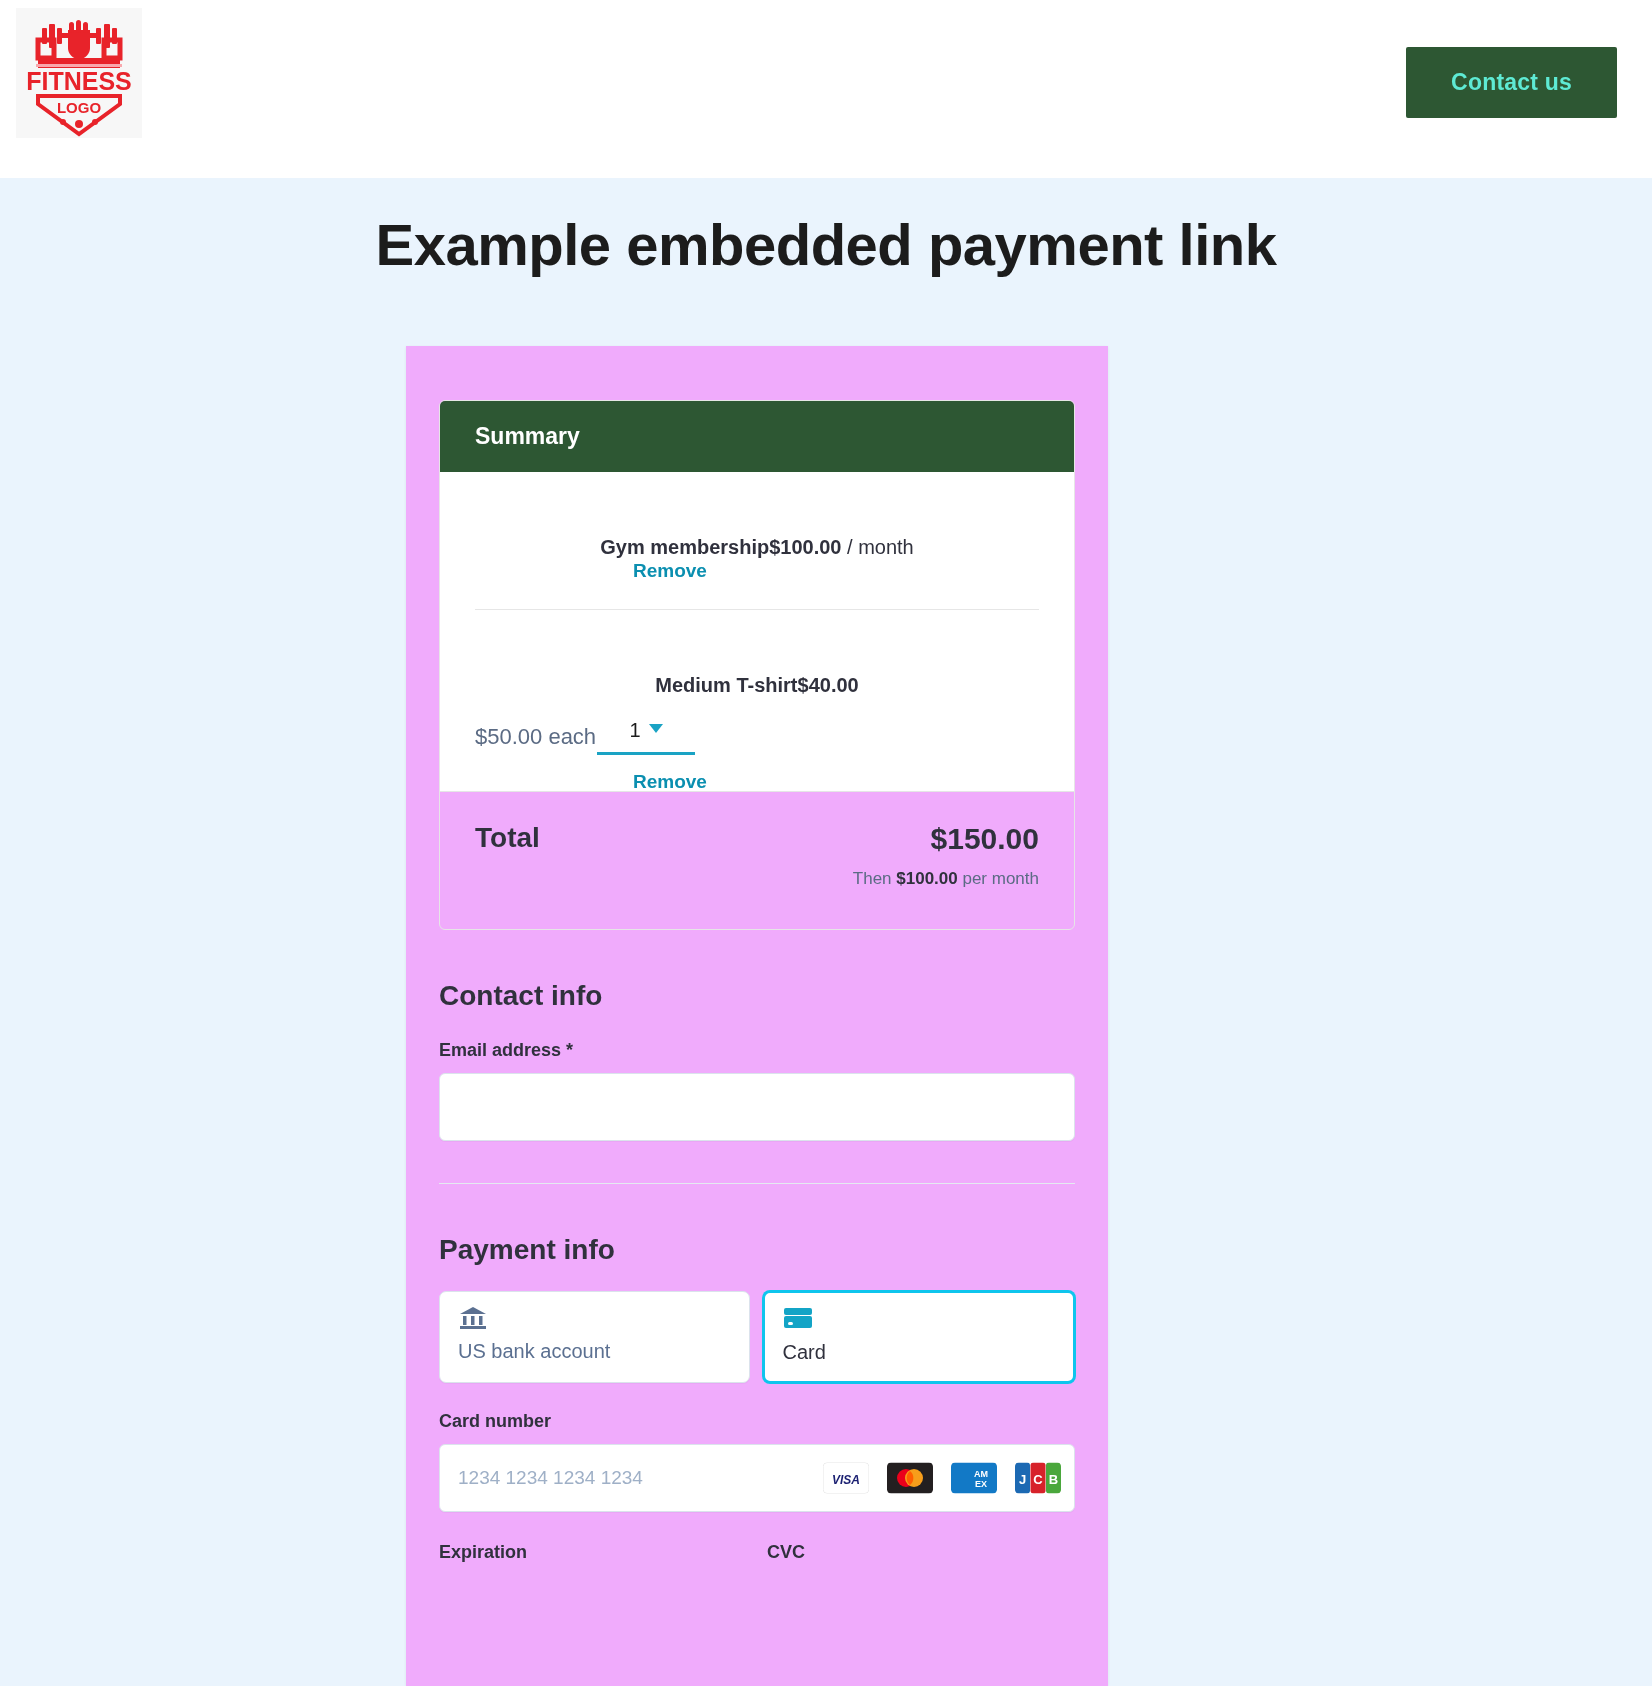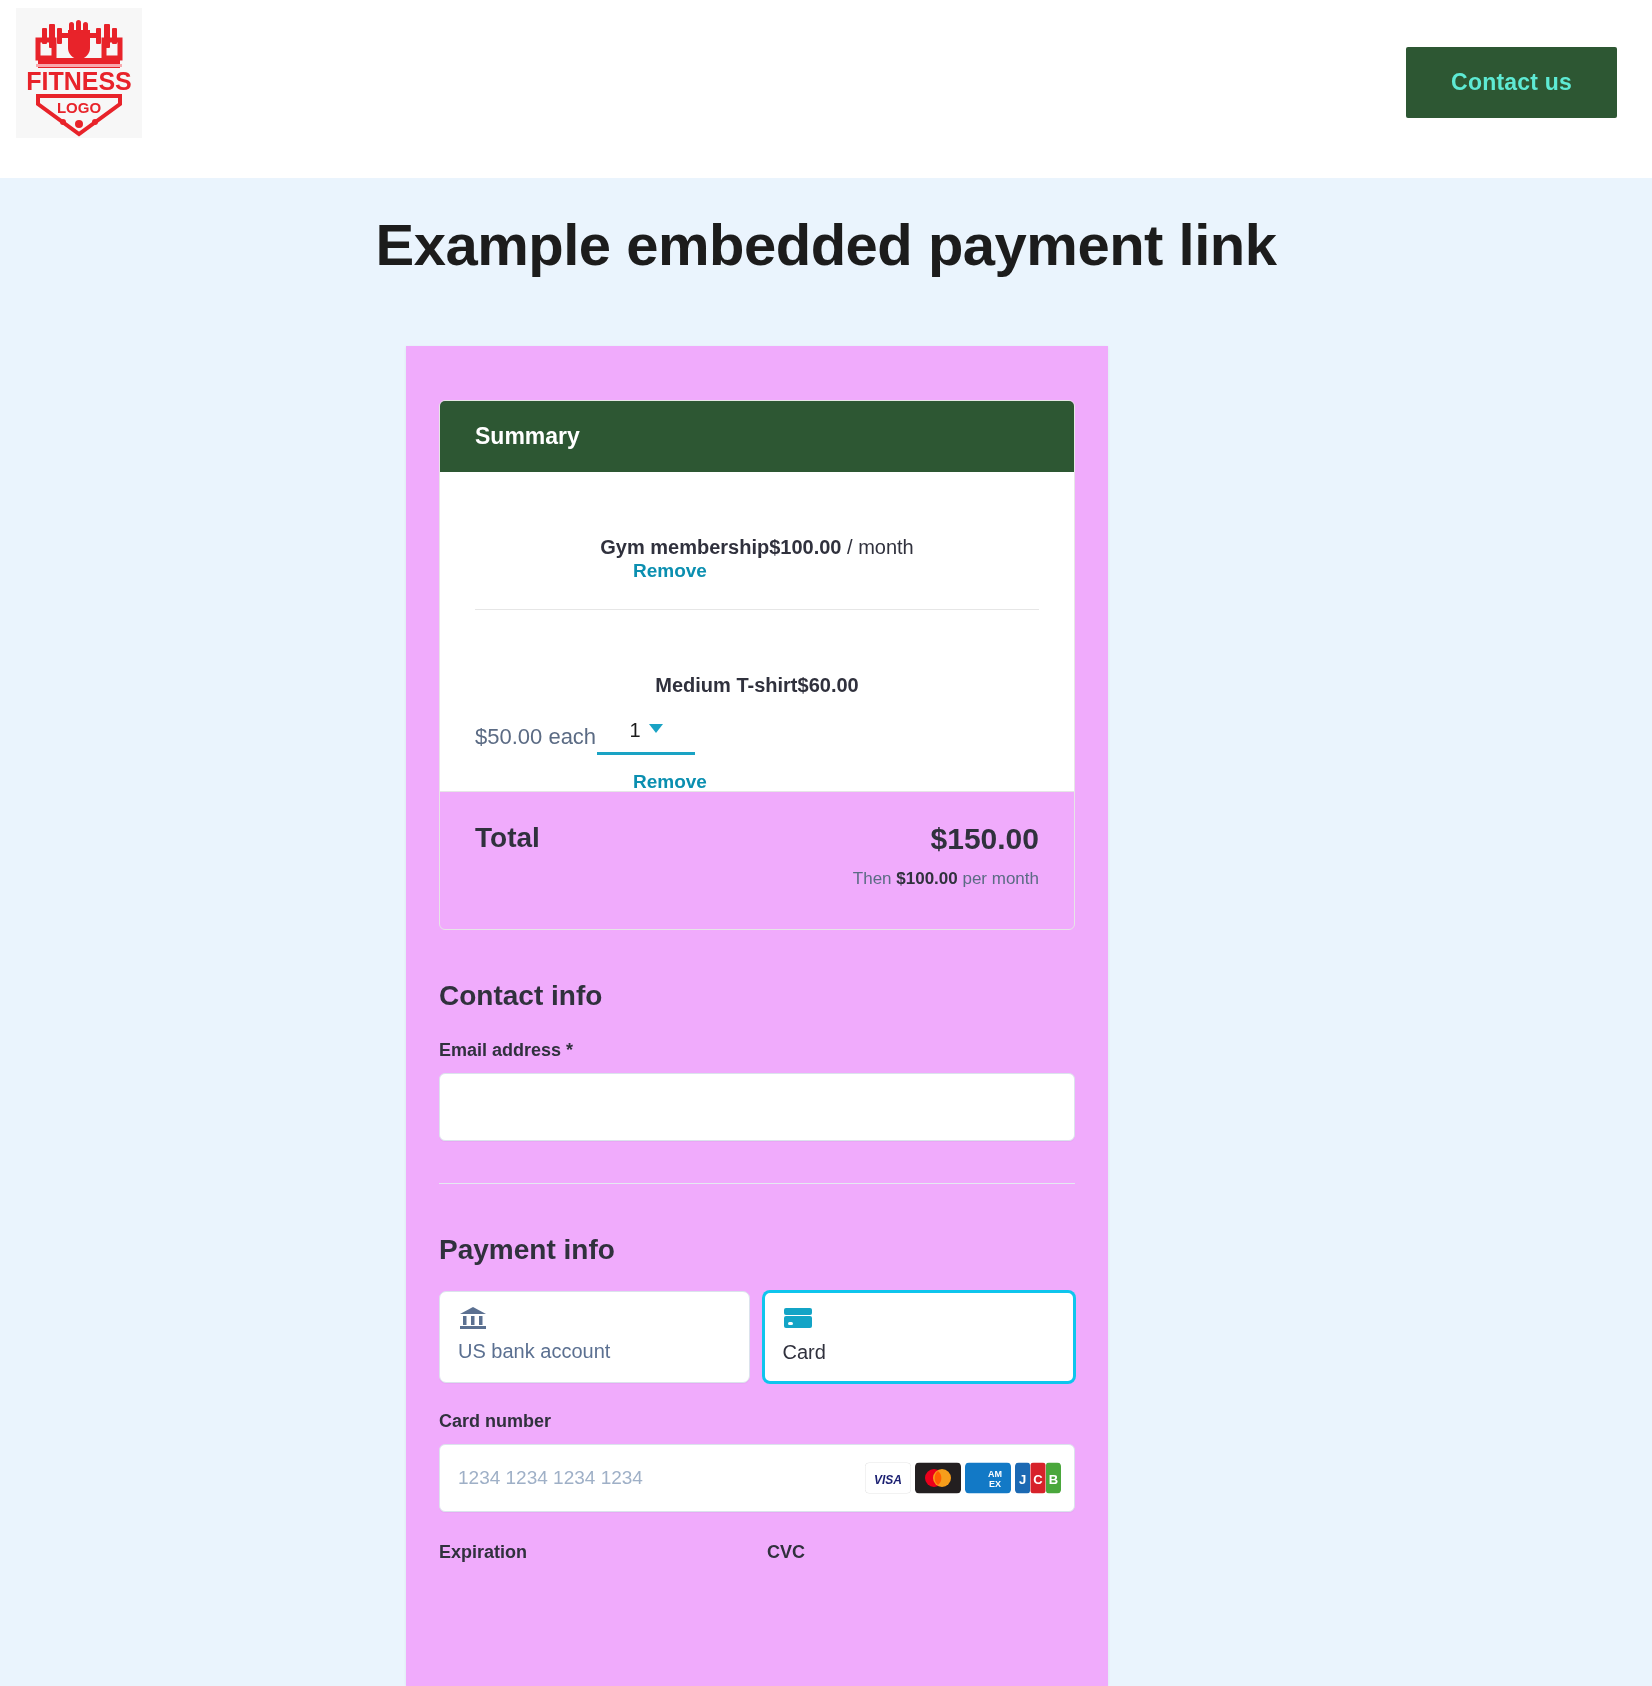--- a/index.html
+++ b/index.html
@@ -238,21 +238,21 @@
   .pay-tab:not(.selected) .tab-label { color: #5b7091; }
 
   
   .card-number-wrap { position: relative; }
   .brands {
     position: absolute;
     right: 14px;
     top: 50%;
     transform: translateY(-50%);
     display: flex;
-    gap: 4px;
+    gap: 18px;
     align-items: center;
   }
   .brand { width: 46px; height: 31px; border-radius: 4px; display:block; }
 
   .expiry-row {
     display: flex;
     gap: 20px;
     margin-top: 30px;
   }
   .expiry-col { flex: 1; }
@@ -318,21 +318,21 @@
           </div>
           <div class="li-bottom single">
             <div class="remove-link">Remove</div>
           </div>
         </div>
 
         <div class="line-item">
           <div class="li-top">
             <div class="li-name">Medium T-shirt</div>
             <div class="li-price">
-              <b>$60.00</b>
+              <b>$40.00</b>
             </div>
           </div>
           <div class="li-bottom">
             <div class="li-each">$50.00 each</div>
             <div class="qty-select">
               <span class="qty-value">1</span>
               <span class="caret"></span>
             </div>
             <div class="remove-link" style="top:74px;">Remove</div>
           </div>

